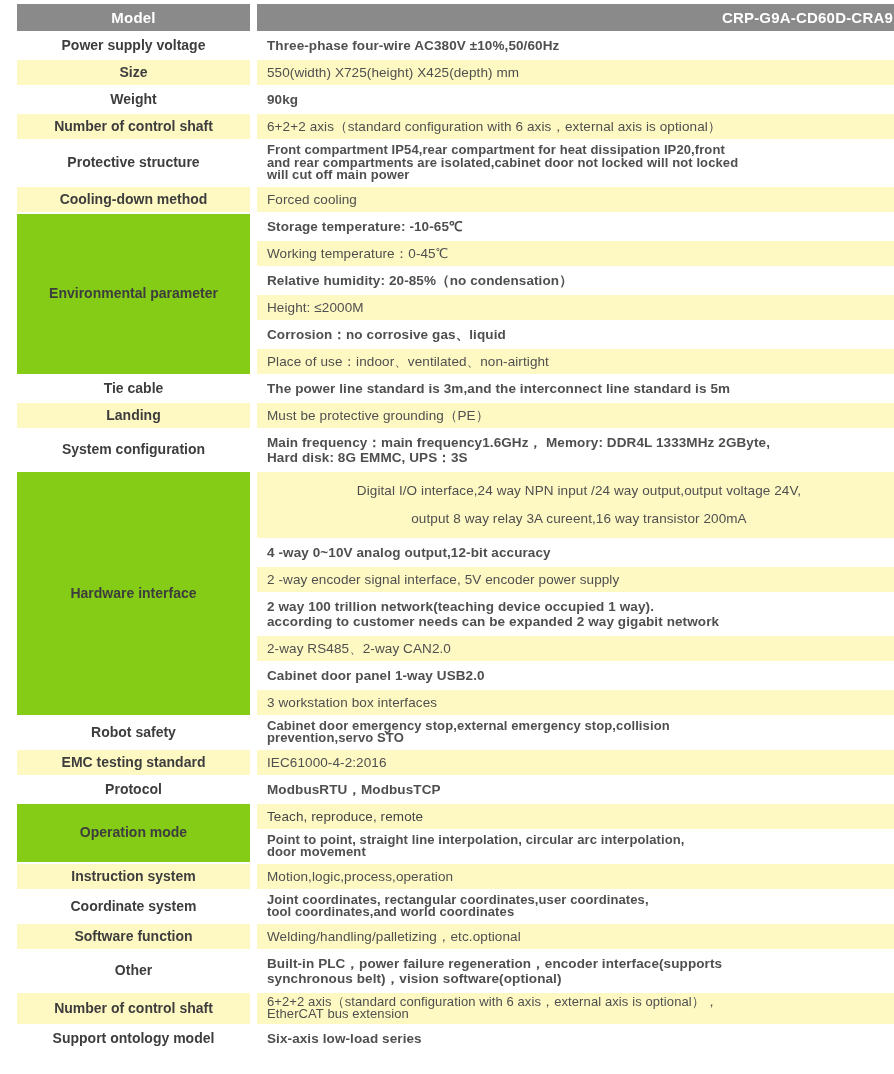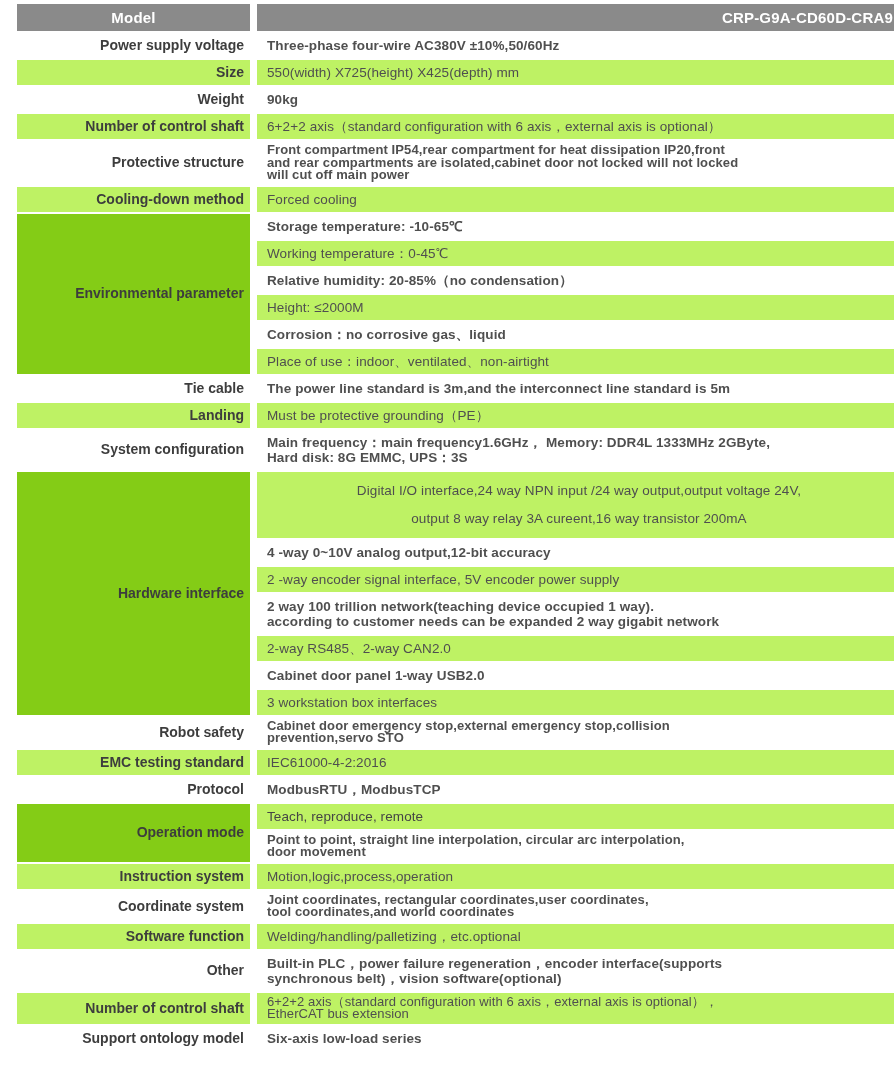--- a/index.html
+++ b/index.html
@@ -37,39 +37,39 @@
     color: #ffffff;
     font-size: 15px;
     font-weight: bold;
     padding: 5px 8px;
     letter-spacing: 0.2px;
   }
   th.label-cell { text-align: center; }
   th.value-cell { text-align: right; }
   
   td.label {
-    text-align: right;
+    text-align: center;
     font-weight: bold;
     color: #3d3d3d;
     font-size: 14px;
     padding: 4px 6px;
     line-height: 15px;
   }
   
   td.value {
     text-align: left;
     color: #4f4f4f;
     font-size: 13.5px;
     padding: 5px 10px;
     line-height: 15px;
     white-space: pre-line;
     letter-spacing: 0.1px;
   }
   .shade-white { background: #ffffff; font-weight: bold; }
-  .shade-gray  { background: #bef264; }
+  .shade-gray  { background: #fef9c3; }
   .shade-span  { background: #84cc16; }
   td.value.compact { line-height: 12.5px; padding-top: 3px; padding-bottom: 3px; font-size: 13px; }
   td.value.spread  { line-height: 28px; text-align: center; }
   td.value.bold    { font-weight: normal; color: #454545; }
 </style>
 </head>
 <body>
 
 <div class="page">
   <table class="spec">

